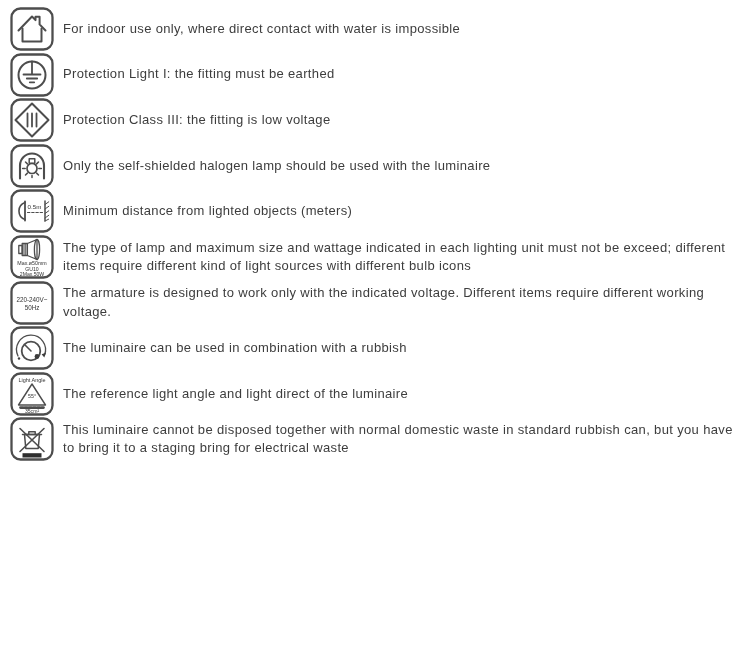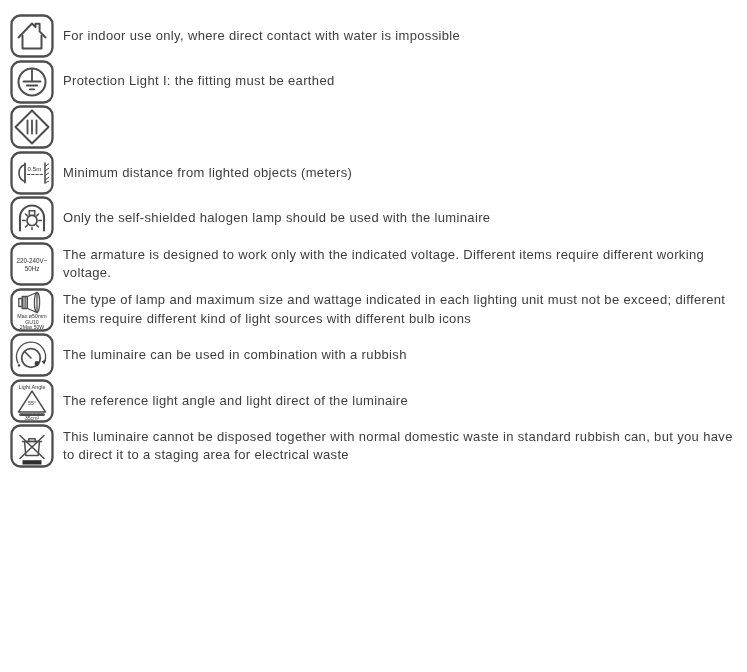--- a/index.html
+++ b/index.html
@@ -1,20 +1,20 @@
 <!DOCTYPE html>
 <html><head>
 <meta charset="utf-8">
 <style>
   html,body{margin:0;padding:0;}
   body{
     width:747px;height:672px;background:#ffffff;
     font-family:"Liberation Sans",sans-serif;overflow:hidden;
   }
-  .sheet{padding:14px 4px 0 10px;}
+  .sheet{padding:7px 4px 0 10px;}
   .row{display:flex;align-items:center;gap:9px;margin-bottom:1.6px;}
   .icon{flex:0 0 44px;width:44px;height:44px;display:block;}
   .box{fill:none;stroke:#4d4d4d;stroke-width:2.3;}
   .ln{fill:none;stroke:#4d4d4d;stroke-linecap:round;stroke-linejoin:round;}
   .stxt{fill:#333333;font-family:"Liberation Sans",sans-serif;}
   .desc{
     font-size:13px;color:#3d3d3d;letter-spacing:0.35px;line-height:1.42;
     max-width:686px;
   }
 </style>
@@ -42,70 +42,71 @@
     <div class="desc">Protection Light I: the fitting must be earthed</div>
   </div>
 
 
   <div class="row">
     <svg class="icon" viewBox="0 0 44 44">
       <rect class="box" x="1.5" y="1.5" width="41" height="41" rx="9"></rect>
       <path class="ln" stroke-width="2" d="M22 5.5 L38.5 22 L22 38.5 L5.5 22 Z"></path>
       <path class="ln" stroke-width="1.8" d="M17.5 15.5 V28.5 M22 15.5 V28.5 M26.5 15.5 V28.5"></path>
     </svg>
+    <div class="desc">Protection Class III: the fitting is low voltage</div>
+  </div>
+
+  <div class="row">
+    <svg class="icon" viewBox="0 0 44 44">
+      <rect class="box" x="1.5" y="1.5" width="41" height="41" rx="9"></rect>
+      <path class="ln" stroke-width="2.1" d="M10 34.5 V21.5 A12 12 0 0 1 34 21.5 V34.5"></path>
+      <circle class="ln" cx="22" cy="24.5" r="5" stroke-width="1.7"></circle>
+      <rect class="ln" x="19.2" y="14.8" width="5.6" height="4.4" stroke-width="1.5"></rect>
+      <path class="ln" stroke-width="1.5" d="M28.8 24.5 H31.4 M12.6 24.5 H15.2 M22 31.5 V33.6 M26.6 29.1 L28.5 31 M15.5 18 L17.4 19.9 M26.6 19.9 L28.5 18 M15.5 31 L17.4 29.1"></path>
+    </svg>
+    <div class="desc">Only the self-shielded halogen lamp should be used with the luminaire</div>
   </div>
 
   <div class="row">
     <svg class="icon" viewBox="0 0 44 44">
       <rect class="box" x="1.5" y="1.5" width="41" height="41" rx="9"></rect>
       <path class="ln" stroke-width="1.8" d="M15 12.5 V31.5"></path>
       <path class="ln" stroke-width="1.6" d="M15 13.5 A9 9 0 0 0 15 30.5"></path>
       <text class="stxt" x="24.5" y="20" text-anchor="middle" font-size="6.2">0.5m</text>
       <path class="ln" stroke-width="1.1" stroke-dasharray="2.4 1.8" d="M17.5 23.5 H33"></path>
       <path class="ln" stroke-width="1.5" d="M35 12 V32"></path>
       <path class="ln" stroke-width="1" d="M35 15.5 L38.8 12.8 M35 20 L38.8 17.3 M35 24.5 L38.8 21.8 M35 29 L38.8 26.3 M35 32 L38.6 30.2"></path>
     </svg>
     <div class="desc">Minimum distance from lighted objects (meters)</div>
   </div>
 
-  <div class="row">
-    <svg class="icon" viewBox="0 0 44 44">
-      <rect class="box" x="1.5" y="1.5" width="41" height="41" rx="9"></rect>
-      <path class="ln" stroke-width="2.1" d="M10 34.5 V21.5 A12 12 0 0 1 34 21.5 V34.5"></path>
-      <circle class="ln" cx="22" cy="24.5" r="5" stroke-width="1.7"></circle>
-      <rect class="ln" x="19.2" y="14.8" width="5.6" height="4.4" stroke-width="1.5"></rect>
-      <path class="ln" stroke-width="1.5" d="M28.8 24.5 H31.4 M12.6 24.5 H15.2 M22 31.5 V33.6 M26.6 29.1 L28.5 31 M15.5 18 L17.4 19.9 M26.6 19.9 L28.5 18 M15.5 31 L17.4 29.1"></path>
-    </svg>
-    <div class="desc">Only the self-shielded halogen lamp should be used with the luminaire</div>
-  </div>
 
-
-
-  <div class="row">
-    <svg class="icon" viewBox="0 0 44 44">
-      <rect class="box" x="1.5" y="1.5" width="41" height="41" rx="9"></rect>
-      <text class="stxt" x="22" y="20.5" text-anchor="middle" font-size="6.3">220-240V~</text>
-      <text class="stxt" x="22" y="28.5" text-anchor="middle" font-size="6.3">50Hz</text>
-    </svg>
-    <div class="desc">The armature is designed to work only with the indicated voltage. Different items require different working voltage.</div>
-  </div>
 
   <div class="row">
     <svg class="icon" viewBox="0 0 44 44">
       <rect class="box" x="1.5" y="1.5" width="41" height="41" rx="9"></rect>
       <rect class="ln" x="8.8" y="10.5" width="3.4" height="8" stroke-width="1.3"></rect>
       <rect class="ln" x="12.2" y="8.5" width="5.2" height="12" stroke-width="1.3"></rect>
       <path class="ln" stroke-width="1.1" d="M14 8.5 V20.5 M15.8 8.5 V20.5"></path>
       <path class="ln" stroke-width="1.3" d="M17.4 8.5 L27 4.5 V24.5 L17.4 20.5"></path>
       <ellipse class="ln" cx="27" cy="14.5" rx="2.6" ry="10" stroke-width="1.3"></ellipse>
       <text class="stxt" x="22" y="30" text-anchor="middle" font-size="5.3">Max.ø50mm</text>
       <text class="stxt" x="22" y="35.5" text-anchor="middle" font-size="5.1">GU10</text>
       <text class="stxt" x="22" y="40.5" text-anchor="middle" font-size="5.1">2Max.50W</text>
     </svg>
     <div class="desc">The type of lamp and maximum size and wattage indicated in each lighting unit must not be exceed; different items require different kind of light sources with different bulb icons</div>
+  </div>
+
+  <div class="row">
+    <svg class="icon" viewBox="0 0 44 44">
+      <rect class="box" x="1.5" y="1.5" width="41" height="41" rx="9"></rect>
+      <text class="stxt" x="22" y="20.5" text-anchor="middle" font-size="6.3">220-240V~</text>
+      <text class="stxt" x="22" y="28.5" text-anchor="middle" font-size="6.3">50Hz</text>
+    </svg>
+    <div class="desc">The armature is designed to work only with the indicated voltage. Different items require different working voltage.</div>
   </div>
 
   <div class="row">
     <svg class="icon" viewBox="0 0 44 44">
       <rect class="box" x="1.5" y="1.5" width="41" height="41" rx="9"></rect>
       <circle class="ln" cx="21" cy="25" r="9.3" stroke-width="1.8"></circle>
       <path class="ln" stroke-width="1.6" d="M21 25 L14.8 18.8"></path>
       <circle cx="27" cy="30.5" r="2.4" fill="#3d3d3d"></circle>
       <path class="ln" stroke-width="1.3" d="M8 30 A14.5 14.5 0 1 1 34.5 29"></path>
       <path d="M36 26.8 L34.3 31.6 L31.6 28.3 Z" fill="#3d3d3d"></path>
@@ -127,16 +128,16 @@
   </div>
 
   <div class="row">
     <svg class="icon" viewBox="0 0 44 44">
       <rect class="box" x="1.5" y="1.5" width="41" height="41" rx="9"></rect>
       <path class="ln" stroke-width="1.5" d="M14.5 17.5 H29.5 L28.2 31.5 H15.8 Z"></path>
       <path class="ln" stroke-width="1.5" d="M12.5 17.5 H31.5 M18.8 17.5 V14.8 H25.2 V17.5"></path>
       <path class="ln" stroke-width="1.6" d="M10 11.5 L34 34.5 M34 11.5 L10 34.5"></path>
       <rect x="12.5" y="36.2" width="19" height="4.3" fill="#2e2e2e"></rect>
     </svg>
-    <div class="desc">This luminaire cannot be disposed together with normal domestic waste in standard rubbish can, but you have to direct it to a staging area for electrical waste</div>
+    <div class="desc">This luminaire cannot be disposed together with normal domestic waste in standard rubbish can, but you have to bring it to a staging bring for electrical waste</div>
   </div>
 
 </div>
 
 </body></html>

